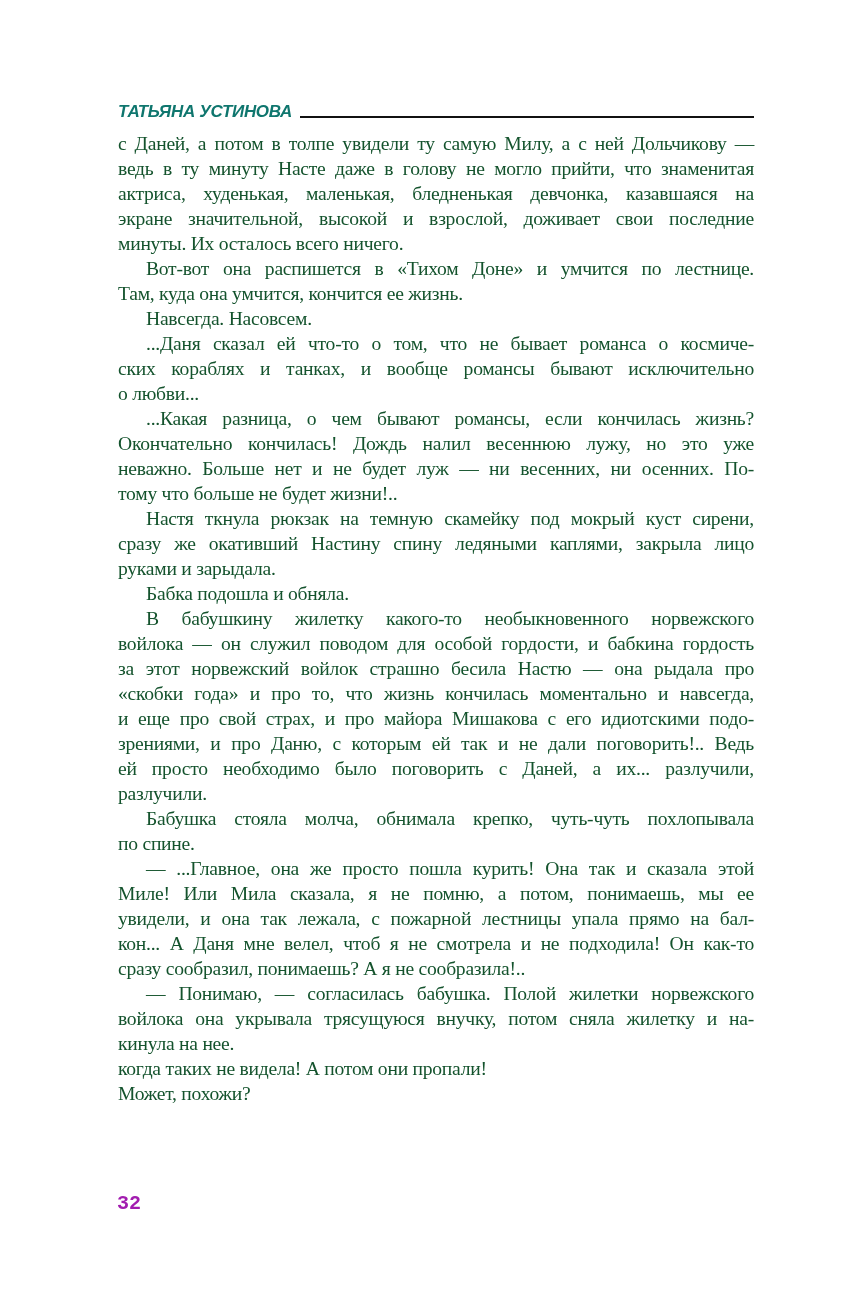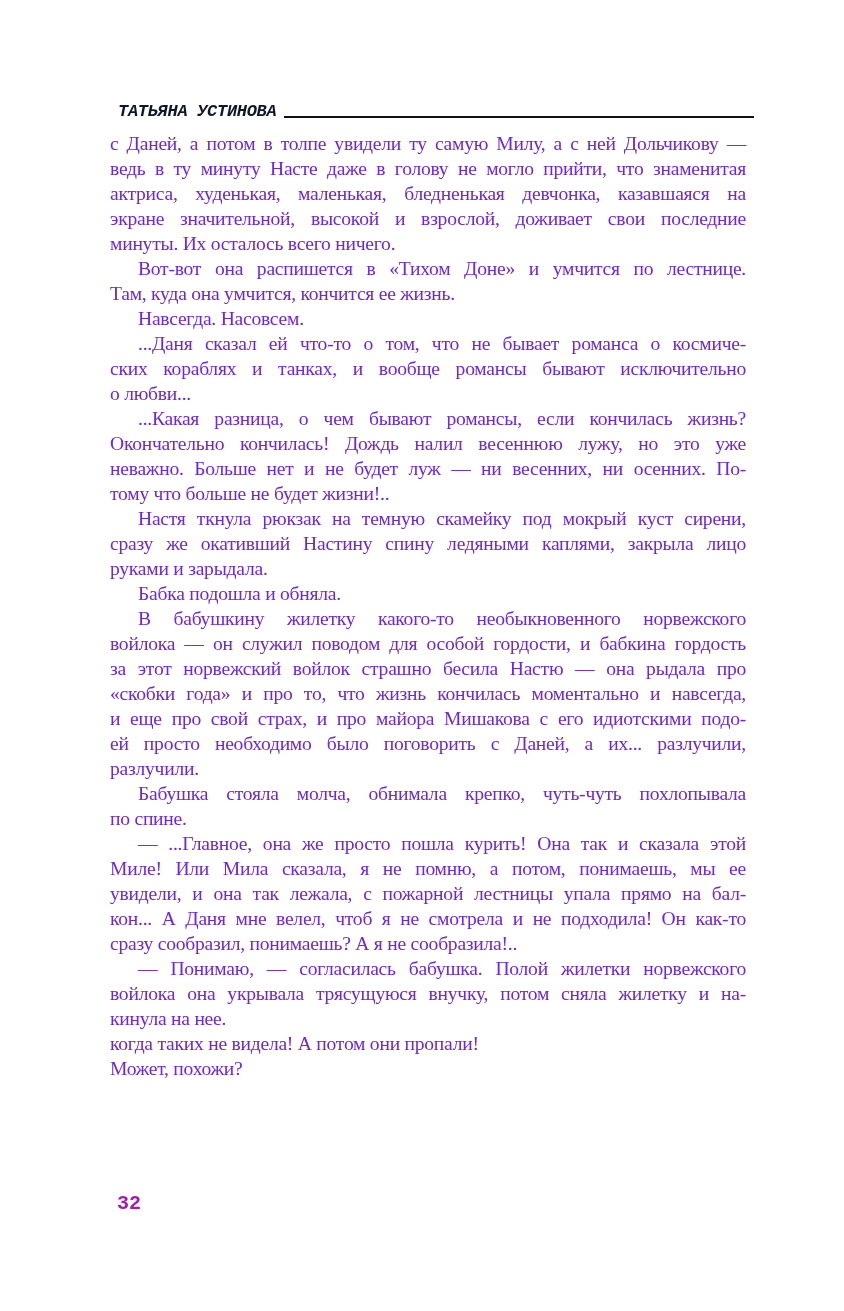--- a/index.html
+++ b/index.html
@@ -3,31 +3,31 @@
 <meta charset="utf-8">
 <style>
   html, body { margin: 0; padding: 0; background: #ffffff; }
   body { width: 844px; height: 1311px; position: relative; overflow: hidden; }
   .page { position: absolute; left: 0; top: 0; width: 844px; height: 1311px; background: #fff; }
   .running-head {
     position: absolute; left: 118px; top: 96px; width: 636px; height: 26px;
     display: flex; align-items: flex-end;
   }
   .running-head .author {
-    font-family: Liberation Mono, monospace; font-weight: bold; font-style: italic;
-    font-size: 17px; letter-spacing: -0.3px; color: #0f172a; white-space: nowrap;
+    font-family: Liberation Sans, sans-serif; font-weight: bold; font-style: italic;
+    font-size: 17px; letter-spacing: -0.3px; color: #0f766e; white-space: nowrap;
     line-height: 20px;
   }
   .running-head .rule {
     flex: 1; border-bottom: 2px solid #111; margin-left: 8px; margin-bottom: 4px;
   }
   .text-block {
-    position: absolute; left: 110px; top: 131px; width: 636px;
+    position: absolute; left: 118px; top: 131px; width: 636px;
     font-family: "Liberation Serif", serif; font-size: 19.6px; line-height: 25px;
-    color: #6d28d9; letter-spacing: -0.25px;
+    color: #14532d; letter-spacing: -0.25px;
   }
   .line { display: block; height: 25px; white-space: nowrap; text-align: justify; text-align-last: justify; }
   .line.last { text-align-last: left; }
   .line.indent { padding-left: 28px; }
   .page-number {
     position: absolute; left: 117px; top: 1192px;
     font-family: Liberation Mono, monospace; font-weight: bold; font-size: 20px; color: #a21caf;
   }
 </style>
 </head>
@@ -57,20 +57,21 @@
       <span class="line last">тому что больше не будет жизни!..</span>
       <span class="line indent">Настя ткнула рюкзак на темную скамейку под мокрый куст сирени,</span>
       <span class="line">сразу же окативший Настину спину ледяными каплями, закрыла лицо</span>
       <span class="line last">руками и зарыдала.</span>
       <span class="line indent last">Бабка подошла и обняла.</span>
       <span class="line indent">В бабушкину жилетку какого-то необыкновенного норвежского</span>
       <span class="line">войлока — он служил поводом для особой гордости, и бабкина гордость</span>
       <span class="line">за этот норвежский войлок страшно бесила Настю — она рыдала про</span>
       <span class="line">«скобки года» и про то, что жизнь кончилась моментально и навсегда,</span>
       <span class="line">и еще про свой страх, и про майора Мишакова с его идиотскими подо-</span>
+      <span class="line">зрениями, и про Даню, с которым ей так и не дали поговорить!.. Ведь</span>
       <span class="line">ей просто необходимо было поговорить с Даней, а их... разлучили,</span>
       <span class="line last">разлучили.</span>
       <span class="line indent">Бабушка стояла молча, обнимала крепко, чуть-чуть похлопывала</span>
       <span class="line last">по спине.</span>
       <span class="line indent">— ...Главное, она же просто пошла курить! Она так и сказала этой</span>
       <span class="line">Миле! Или Мила сказала, я не помню, а потом, понимаешь, мы ее</span>
       <span class="line">увидели, и она так лежала, с пожарной лестницы упала прямо на бал-</span>
       <span class="line">кон... А Даня мне велел, чтоб я не смотрела и не подходила! Он как-то</span>
       <span class="line last">сразу сообразил, понимаешь? А я не сообразила!..</span>
       <span class="line indent">— Понимаю, — согласилась бабушка. Полой жилетки норвежского</span>

